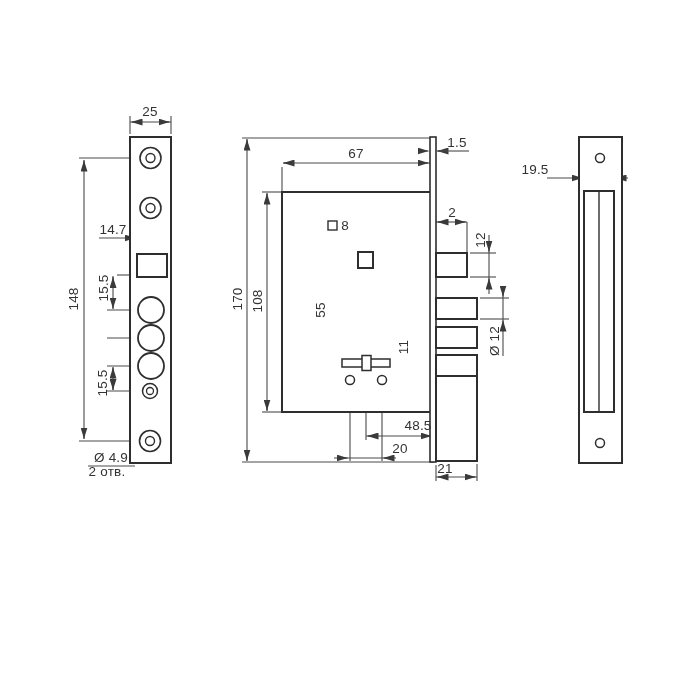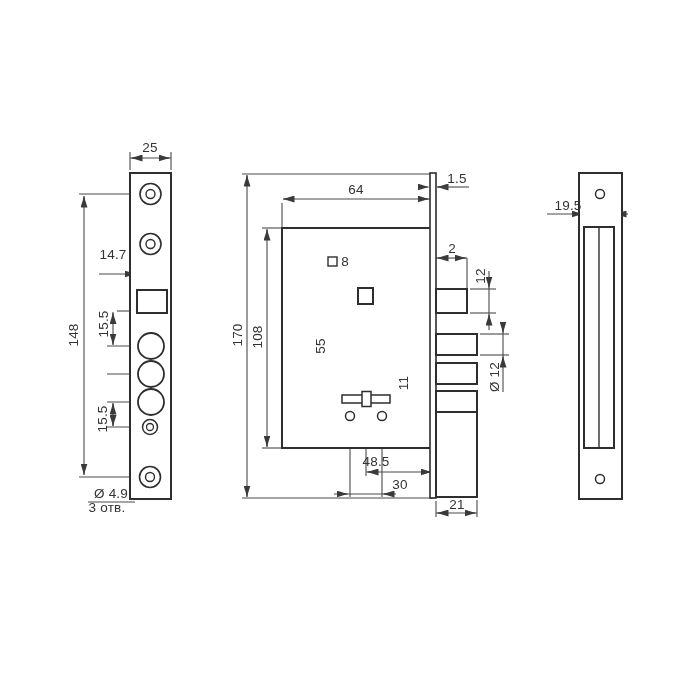--- a/index.html
+++ b/index.html
@@ -1,17 +1,17 @@
 <!DOCTYPE html>
 <html><head>
 <meta charset="utf-8">
 <style>
   html,body{margin:0;padding:0;background:#fff;}
   #stage{position:relative;width:700px;height:596px;background:#ffffff;overflow:hidden;
-         font-family:"Liberation Sans", sans-serif;margin-top:36px;}
+         font-family:"Liberation Sans", sans-serif;}
   #stage svg{position:absolute;left:0;top:0;}
   .lbl{position:absolute;transform:translate(-50%,-50%);font-size:13.5px;color:#333;
        white-space:nowrap;letter-spacing:.2px;line-height:1;}
   .rot{transform:translate(-50%,-50%) rotate(-90deg);}
 </style>
 </head>
 <body>
 
 <div id="stage">
 
@@ -176,35 +176,35 @@
     <g stroke="#2e2e2e" fill="#ffffff">
       <rect x="579" y="137" width="43" height="326" stroke-width="2"></rect>
       <circle cx="600" cy="158" r="4.5" stroke-width="1.5"></circle>
       <circle cx="600" cy="443" r="4.5" stroke-width="1.5"></circle>
       <rect x="584" y="191" width="30" height="221" stroke-width="2"></rect>
       <line x1="599" y1="191" x2="599" y2="412" stroke-width="1.4"></line>
     </g>
   </svg>
 
   <span class="lbl" style="left:150px;top:112px">25</span>
-  <span class="lbl" style="left:113px;top:219px">14.7</span>
+  <span class="lbl" style="left:113px;top:230px">14.7</span>
   <span class="lbl rot" style="left:74px;top:299px">148</span>
   <span class="lbl rot" style="left:104px;top:288px">15.5</span>
   <span class="lbl rot" style="left:103px;top:383px">15.5</span>
   <span class="lbl" style="left:111px;top:458px">Ø 4.9</span>
-  <span class="lbl" style="left:107px;top:472px">3 отв.</span>
-
-  <span class="lbl" style="left:356px;top:154px">64</span>
+  <span class="lbl" style="left:107px;top:472px">2 отв.</span>
+
+  <span class="lbl" style="left:356px;top:154px">67</span>
   <span class="lbl" style="left:457px;top:143px">1.5</span>
   <span class="lbl" style="left:452px;top:213px">2</span>
   <span class="lbl rot" style="left:481px;top:240px">12</span>
   <span class="lbl" style="left:345px;top:226px">8</span>
   <span class="lbl rot" style="left:258px;top:301px">108</span>
   <span class="lbl rot" style="left:238px;top:299px">170</span>
   <span class="lbl rot" style="left:321px;top:310px">55</span>
   <span class="lbl rot" style="left:404px;top:347px">11</span>
   <span class="lbl rot" style="left:495px;top:341px">Ø 12</span>
-  <span class="lbl" style="left:376px;top:426px">48.5</span>
-  <span class="lbl" style="left:400px;top:449px">30</span>
-  <span class="lbl" style="left:457px;top:469px">21</span>
-
-  <span class="lbl" style="left:568px;top:170px">19.5</span>
+  <span class="lbl" style="left:418px;top:426px">48.5</span>
+  <span class="lbl" style="left:400px;top:449px">20</span>
+  <span class="lbl" style="left:445px;top:469px">21</span>
+
+  <span class="lbl" style="left:535px;top:170px">19.5</span>
 </div>
 
 </body></html>

